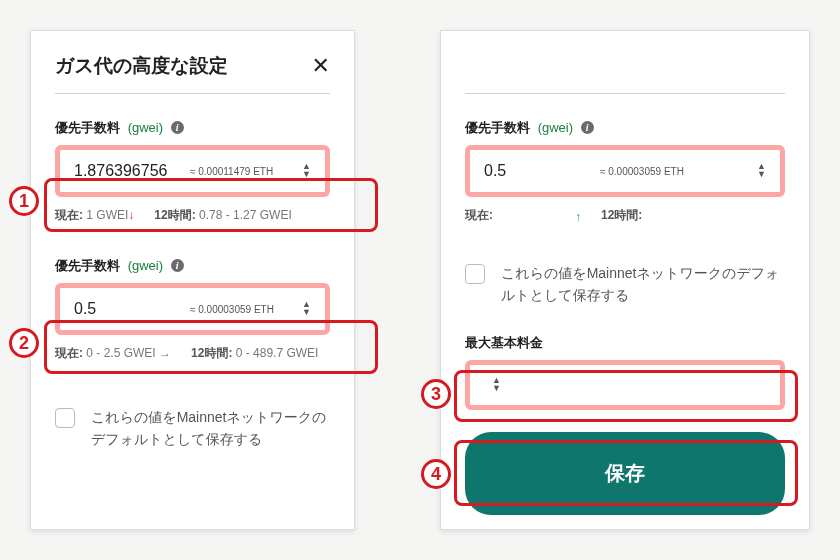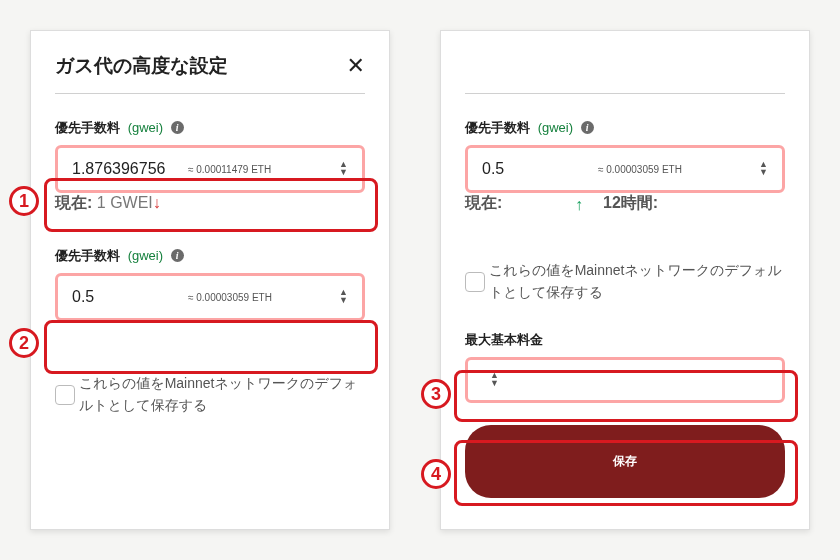--- a/index.html
+++ b/index.html
@@ -14,21 +14,21 @@
   }
   .card {
     position: absolute;
     background: #fff;
     border: 1px solid #ddd;
     box-shadow: 0 2px 6px rgba(0,0,0,0.1);
   }
   .card-left {
     left: 30px;
     top: 30px;
-    width: 360px;
+    width: 325px;
     height: 500px;
     padding: 22px 24px;
   }
   .card-right {
     left: 440px;
     top: 30px;
     width: 370px;
     height: 500px;
     padding: 22px 24px;
   }
@@ -81,21 +81,21 @@
     font-size: 10px;
     font-weight: 700;
     text-align: center;
     line-height: 13px;
     margin-left: 4px;
     vertical-align: 1px;
     font-style: italic;
     font-family: serif;
   }
   .input-box {
-    border: 3px solid #fca5a5;
+    border: 5px solid #fca5a5;
     border-radius: 6px;
     padding: 12px 14px;
     display: flex;
     align-items: center;
     justify-content: space-between;
     background: #fff;
   }
   .input-value {
     font-size: 16px;
     color: #222;
@@ -117,56 +117,57 @@
     line-height: 7px;
     font-size: 9px;
     color: #555;
     margin-left: 8px;
     cursor: pointer;
   }
   .stepper span { height: 8px; }
   .status-row {
     display: flex;
     gap: 20px;
-    font-size: 16px;
+    font-size: 12px;
     color: #777;
+    margin-top: 10px;
     align-items: flex-end;
   }
   .status-row b { color: #555; font-weight: 600; }
   .arrow-down { color: #d73a3a; font-weight: 700; }
   .arrow-right { color: #777; font-weight: 700; }
   .arrow-up-green { color: #1aa160; font-weight: 700; }
   .checkbox-row {
     display: flex;
-    align-items: center;
-    gap: 4px;
-    margin-top: 19px;
+    align-items: flex-start;
+    gap: 16px;
+    margin-top: 12px;
   }
   .checkbox {
     width: 20px;
     height: 20px;
     border: 1.5px solid #bbb;
     border-radius: 4px;
     flex-shrink: 0;
     margin-top: 2px;
     cursor: pointer;
   }
   .checkbox-label {
     font-size: 14px;
     color: #555;
     line-height: 1.6;
   }
   .save-btn {
     width: 100%;
-    background: #7f1d1d;
+    background: #0f766e;
     color: #fff;
     border: none;
     border-radius: 26px;
     padding: 28px 0;
-    font-size: 12px;
+    font-size: 20px;
     font-weight: 600;
     cursor: pointer;
   }
   .highlight {
     position: absolute;
     border: 3px solid #d71920;
     border-radius: 8px;
     pointer-events: none;
   }
   .callout {
@@ -218,39 +219,53 @@
       <span class="stepper">
           <span>▲</span>
           <span>▼</span>
         </span>
     </div>
     <div class="status-row">
       <span>
         <b>現在:</b>
         <span>1 GWEI</span><span class="arrow-down">↓</span>
       </span>
+      <span>
+        <b>12時間:</b>
+        <span>0.78 - 1.27 GWEI</span>
+      </span>
     </div>
   </div>
 
   <div class="spacer-md"></div>
 
   <div>
     <span class="field-label">
       <span>優先手数料</span>
       <span class="unit">(gwei)</span>
       <span class="info-icon">i</span>
     </span>
     <div class="input-box">
       <span class="input-value">0.5</span>
       <span class="eth-est">≈ 0.00003059 ETH</span>
       <span class="stepper">
           <span>▲</span>
           <span>▼</span>
         </span>
     </div>
+    <div class="status-row">
+      <span>
+        <b>現在:</b>
+        <span>0 - 2.5 GWEI</span> <span class="arrow-right">→</span>
+      </span>
+      <span>
+        <b>12時間:</b>
+        <span>0 - 489.7 GWEI</span>
+      </span>
+    </div>
   </div>
 
   <div class="spacer-md"></div>
 
   <div class="checkbox-row">
     <div class="checkbox"></div>
     <div class="checkbox-label">これらの値をMainnetネットワークのデフォルトとして保存する</div>
   </div>
 </div>
 

